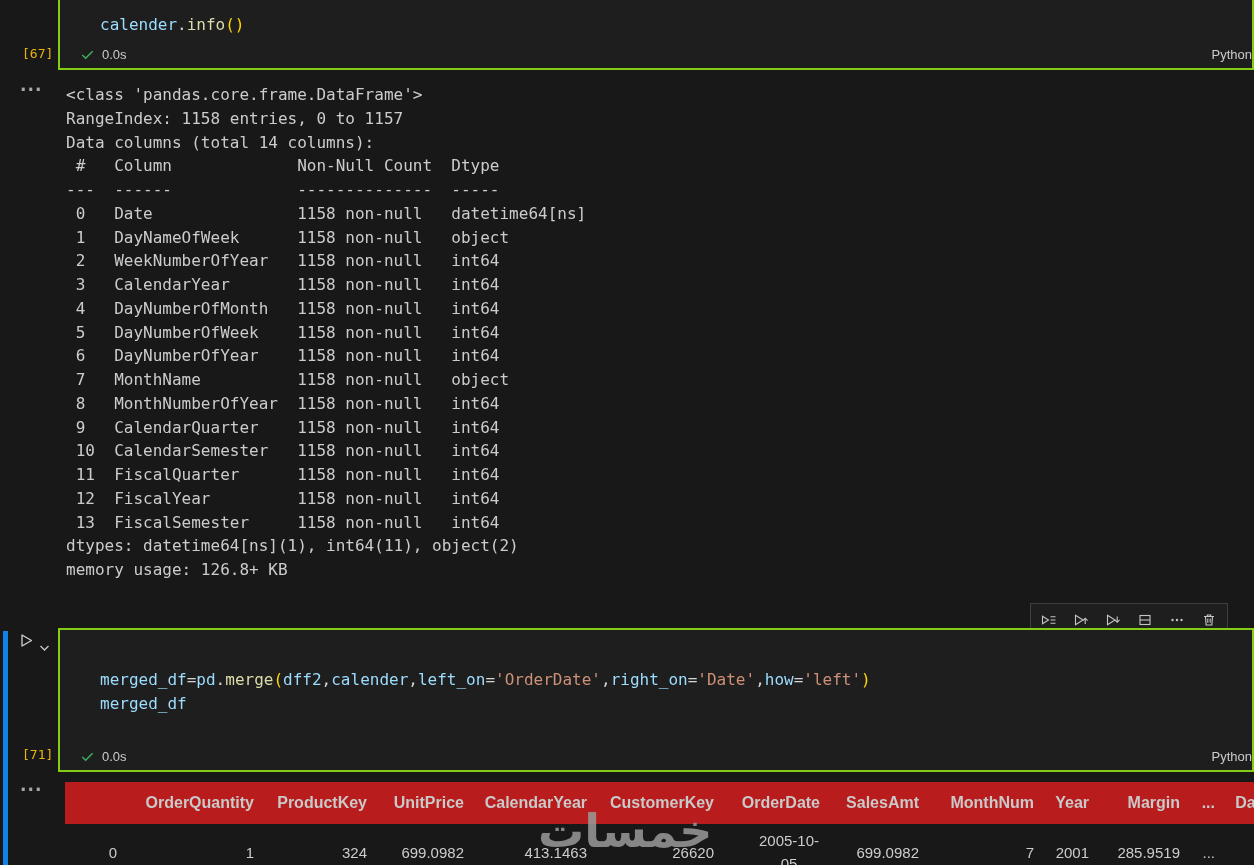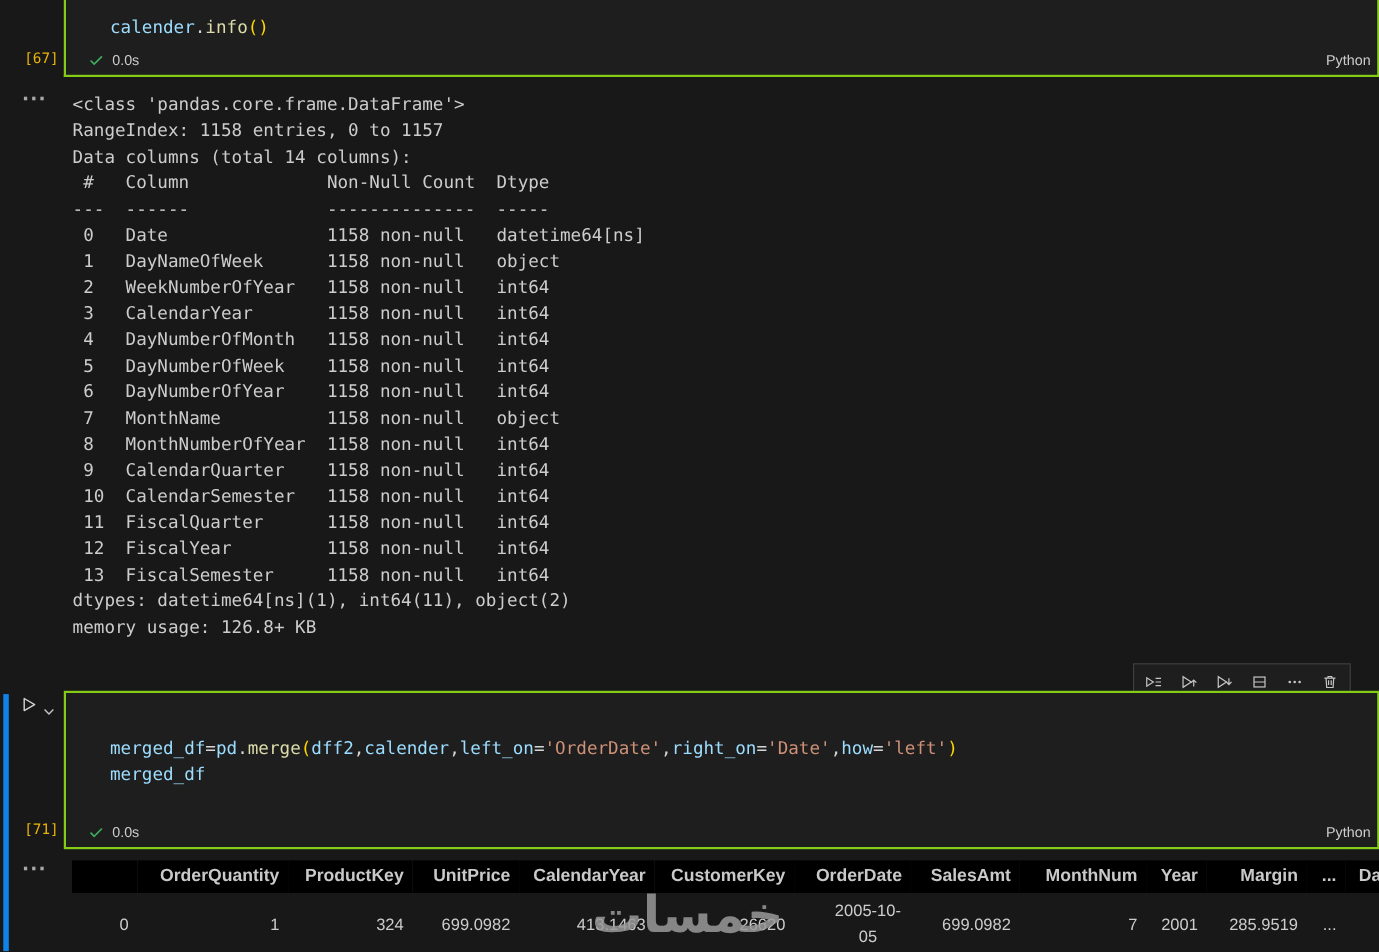--- a/index.html
+++ b/index.html
@@ -11,21 +11,21 @@
   .cell-1{top:-6px;height:74px;border-top:none;}
   .cell-2{top:628px;height:140px;}
   .code{position:absolute;left:40px;font:16px/24px "DejaVu Sans Mono",monospace;white-space:pre;}
   .code-1{top:19px;}
   .code-2{top:38px;}
   .tok-v{color:#9cdcfe}.tok-f{color:#dcdcaa}.tok-o{color:#d4d4d4}.tok-s{color:#ce9178}.tok-p{color:#ffd700}
 
   .cell-status{position:absolute;left:0;right:0;bottom:4px;height:20px;display:flex;
                align-items:center;padding-left:20px;gap:7px;}
   .cell-status .dur{font-size:13px;color:#cccccc;}
-  .cell-status .lang{margin-left:auto;padding-right:6px;font-size:13px;color:#cccccc;white-space:nowrap;}
+  .cell-status .lang{margin-left:auto;font-size:13px;color:#cccccc;white-space:nowrap;}
   .check-svg{flex:0 0 auto;}
 
   .exec{position:absolute;left:22px;font:13px "DejaVu Sans Mono",monospace;color:#eab308;}
   .exec1{top:46px;}
   .exec2{top:747px;}
 
   
   .collapse{position:absolute;left:20px;font:700 17px "DejaVu Sans",sans-serif;color:#a8a8a8;
             letter-spacing:1px;cursor:pointer;}
   .c-out1{top:80px;}
@@ -46,21 +46,21 @@
   
   .focusbar{position:absolute;left:3px;top:631px;width:5px;height:234px;background:#1283e6;}
   .runbtn{position:absolute;left:17px;top:632px;cursor:pointer;}
   .runbtn svg{stroke:#d0d0d0;fill:none;stroke-width:1.3;stroke-linejoin:round;}
   .runchev{position:absolute;left:39px;top:638px;cursor:pointer;}
   .runchev svg{stroke:#c5c5c5;fill:none;stroke-width:1.3;}
 
   
   .dfwrap{position:absolute;left:65px;top:782px;right:0;bottom:0;overflow:hidden;}
   table.df{border-collapse:collapse;table-layout:fixed;width:1213px;}
-  table.df th{height:30px;background:#000000;color:#c9c9c9;
+  table.df th{height:42px;background:#b91c1c;color:#c9c9c9;
               font:700 16px "Liberation Sans","DejaVu Sans",sans-serif;
               text-align:right;padding:0 8px;white-space:nowrap;overflow:hidden;}
   table.df td{height:56px;color:#cccccc;font:15px "Liberation Sans","DejaVu Sans",sans-serif;
               text-align:right;padding:0 8px;vertical-align:middle;white-space:normal;}
   .datewrap{display:inline-block;width:62px;text-align:center;line-height:23px;overflow-wrap:break-word;}
 
   
   .watermark{position:absolute;left:538px;top:804px;font:700 46px "DejaVu Sans",sans-serif;
              color:#9a9a9a;opacity:.85;z-index:5;direction:rtl;}
 </style>

